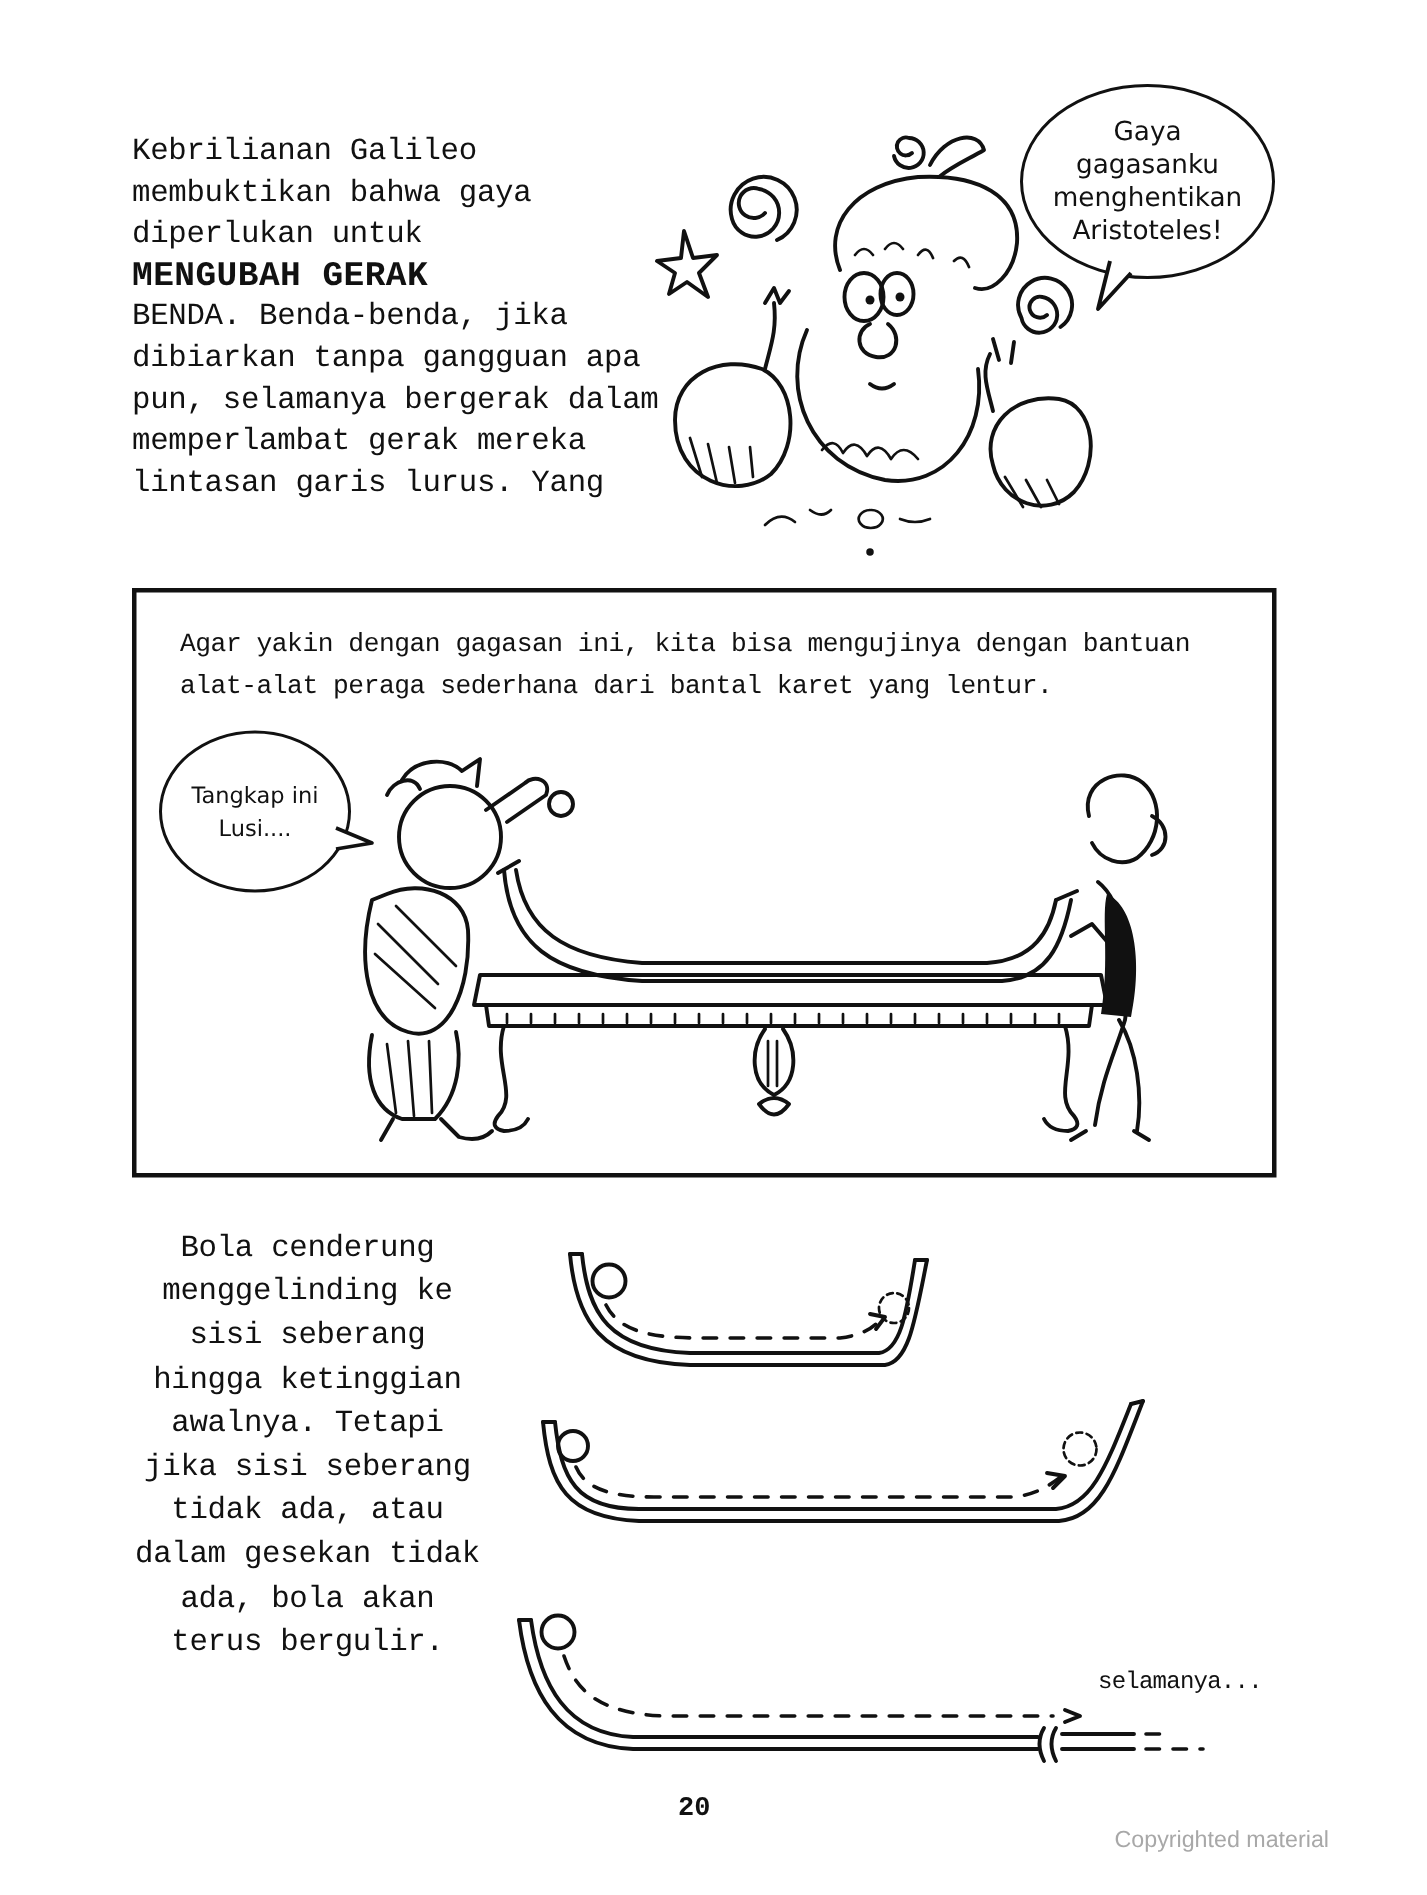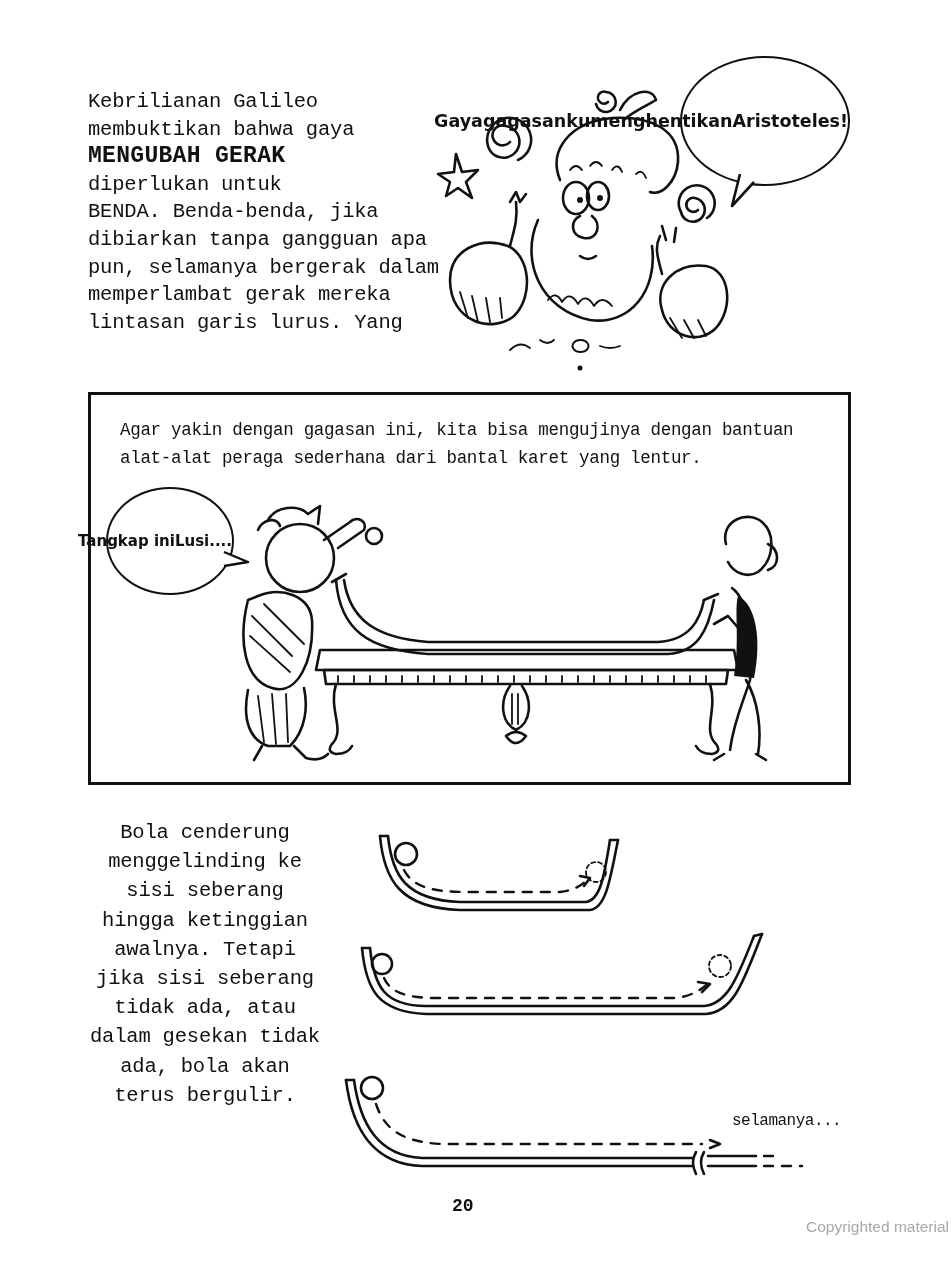--- a/index.html
+++ b/index.html
@@ -4,47 +4,47 @@
   <style>
     html, body { margin: 0; padding: 0; background: #ffffff; }
     body { width: 951px; height: 1263px; position: relative; overflow: hidden;
            font-family: "DejaVu Sans", sans-serif; color: #111111; }
     .abs { position: absolute; font-family: Liberation Mono, monospace; }
     .intro { left: 88px; top: 88px; width: 360px; font-size: 20.5px; line-height: 27.6px; letter-spacing: -0.2px; }
     .intro .line { display: block; white-space: nowrap; }
     .intro .big { font-weight: bold; font-size: 23px; letter-spacing: 0.3px; }
     .intro b { font-weight: bold; }
     .bubble { position: absolute; border: 2.5px solid #111; border-radius: 50%; background: #fff;
-              display: flex; flex-direction: row; align-items: center; justify-content: flex-end;
-              text-align: center; font-weight: bold; }
+              display: flex; flex-direction: column; align-items: center; justify-content: center;
+              text-align: center; }
     .bubble .tl { display: block; white-space: nowrap; }
     .b1 { left: 680px; top: 56px; width: 166px; height: 126px; font-size: 17.5px; line-height: 22px; }
     .b2 { left: 106px; top: 487px; width: 124px; height: 104px; font-size: 15px; line-height: 22px; }
     .panel { left: 88px; top: 392px; width: 763px; height: 393px; border: 3px solid #111; box-sizing: border-box; }
     .panel-text { left: 120px; top: 416px; font-size: 17.5px; line-height: 28px; letter-spacing: -0.3px; }
     .panel-text .line { display: block; white-space: nowrap; }
     .outro { left: 90px; top: 818px; font-size: 20.5px; line-height: 29.2px; letter-spacing: -0.2px; text-align: center; }
     .outro .line { display: block; white-space: nowrap; }
     .pagenum { left: 452px; top: 1196px; font-weight: bold; font-size: 18px; }
-    .copyright { left: 806px; top: 1218px; font-family: "Liberation Sans", sans-serif; font-size: 15.5px; color: #a8a8a8; }
+    .copyright { left: 743px; top: 1218px; font-family: "Liberation Sans", sans-serif; font-size: 15.5px; color: #a8a8a8; }
     .forever { left: 732px; top: 1112px; font-size: 16px; letter-spacing: -0.5px; }
     svg { position: absolute; overflow: visible; }
     svg .ink { fill: none; stroke: #111; stroke-width: 2.6; stroke-linecap: round; stroke-linejoin: round; }
     svg .thin { fill: none; stroke: #111; stroke-width: 1.8; stroke-linecap: round; stroke-linejoin: round; }
     svg .dash { fill: none; stroke: #111; stroke-width: 2.4; stroke-dasharray: 9 9; stroke-linecap: round; }
     svg .fillb { fill: #111; stroke: none; }
   </style>
 </head>
 <body>
 
 <div class="abs intro">
   <span class="line">Kebrilianan  Galileo</span>
   <span class="line">membuktikan bahwa gaya</span>
+  <span class="line">diperlukan untuk</span>
   <span class="line big">MENGUBAH GERAK</span>
-  <span class="line">diperlukan untuk</span>
   <span class="line">BENDA. Benda-benda, jika</span>
   <span class="line">dibiarkan tanpa gangguan apa</span>
   <span class="line">pun, selamanya bergerak dalam</span>
   <span class="line">memperlambat  gerak mereka</span>
   <span class="line">lintasan garis lurus. Yang</span>
 </div>
 
 <svg style="left:430px;top:70px;" width="300" height="310" viewBox="0 0 300 310">
 
   <path class="ink" d="M26,84 L32,102 L48,100 L36,112 L42,128 L28,118 L16,126 L20,112 L8,104 L24,102 Z"></path>

